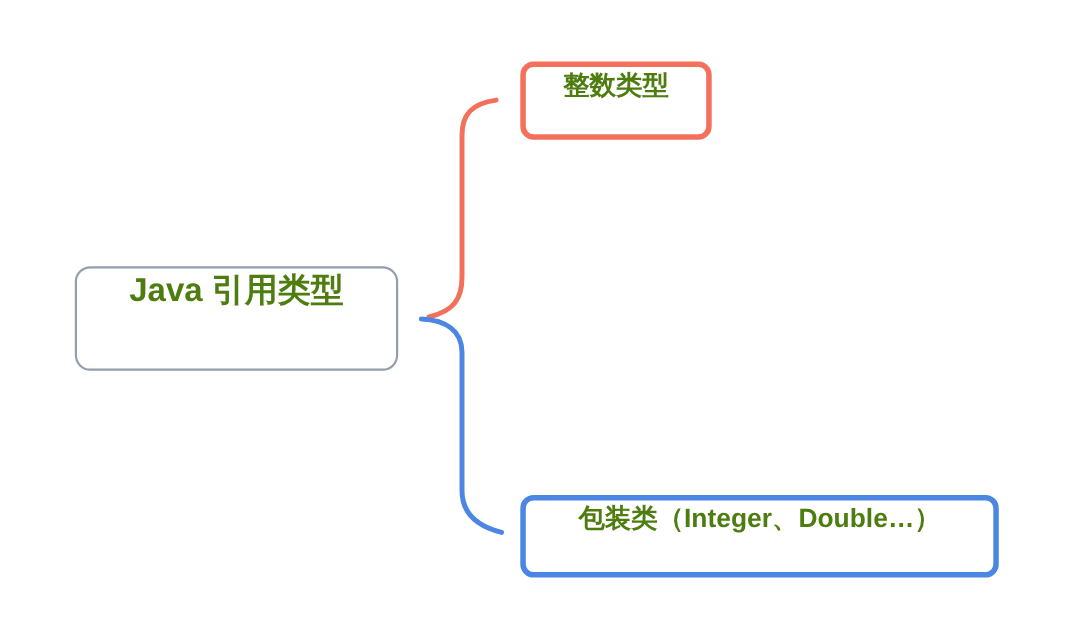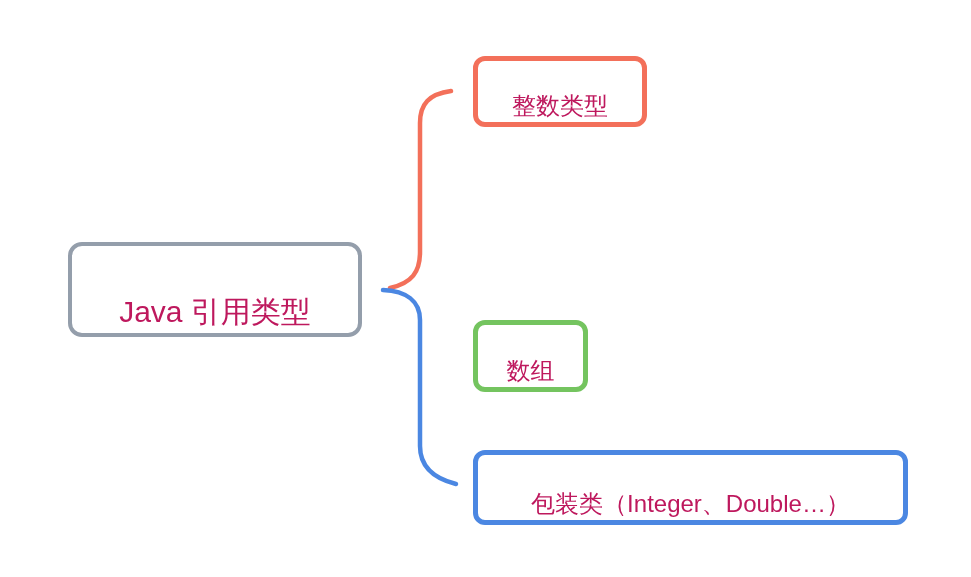--- a/index.html
+++ b/index.html
@@ -26,32 +26,32 @@
   .connector {
     fill: none;
     stroke-width: 4.5;
     stroke-linecap: round;
   }
   .node {
     position: absolute;
     box-sizing: border-box;
     background: #ffffff;
     display: flex;
-    align-items: flex-end;
+    align-items: flex-start;
     justify-content: center;
-    color: #be185d;
-    font-weight: 400;
+    color: #4d7c0f;
+    font-weight: 700;
     white-space: nowrap;
   }
   .node-root {
     left: 68px;
     top: 242px;
     width: 294px;
     height: 95px;
-    border: 4px solid #a3a3a3;
+    border: 2px solid #a3a3a3;
     border-radius: 14px;
     font-size: 30px;
   }
   .node-child {
     border-width: 5px;
     border-style: solid;
     border-radius: 12px;
     font-size: 24px;
   }
   .node-c0 { left: 473px; top: 56px;  width: 174px; height: 71px; }
@@ -71,21 +71,18 @@
 
   <div class="node node-root" style="border-color: rgb(148, 158, 171);">
     <span>Java 引用类型</span>
   </div>
 
   <div class="node node-child node-c0" style="border-color: rgb(243, 112, 90);">
     <span>整数类型</span>
   </div>
 
 
-  <div class="node node-child node-c2" style="border-color: rgb(116, 196, 95);">
-    <span>数组</span>
-  </div>
 
   <div class="node node-child node-c3" style="border-color: rgb(75, 135, 226);">
     <span>包装类（Integer、Double…）</span>
   </div>
 
 </div>
 
 </body></html>

